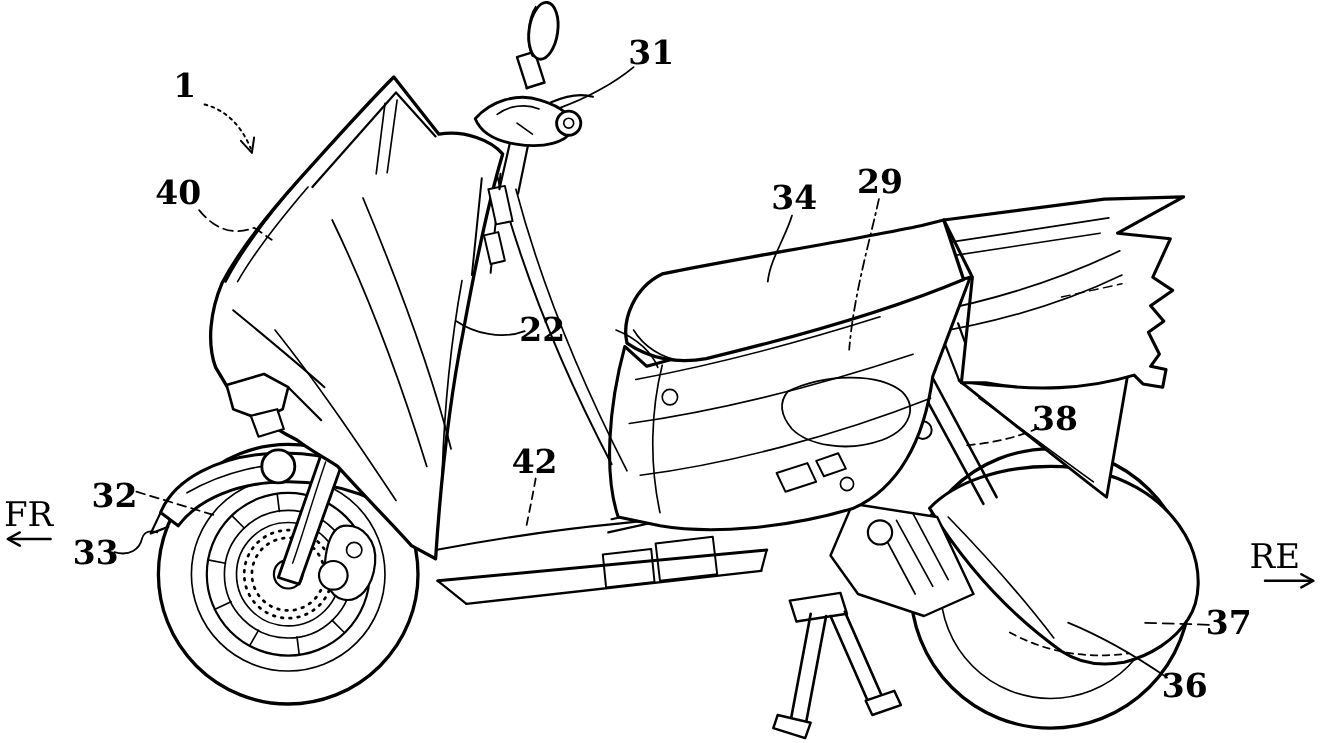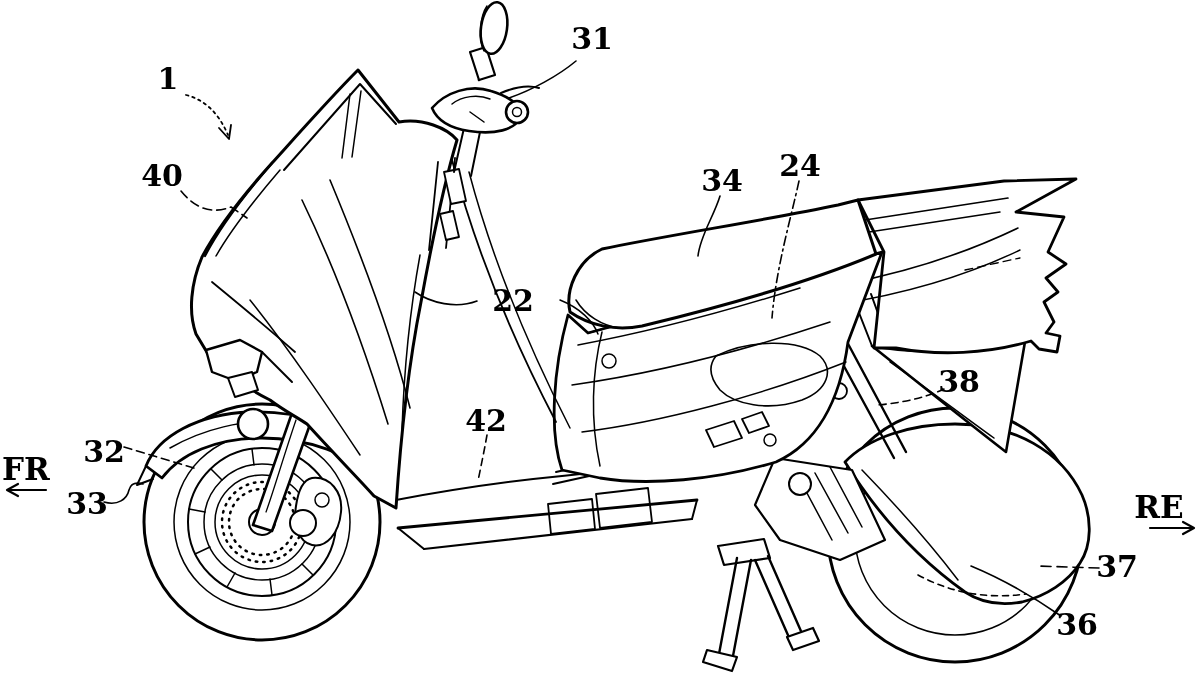--- a/index.html
+++ b/index.html
@@ -10,21 +10,21 @@
   .stage svg{position:absolute;left:0;top:0;}
   .ref{
     position:absolute;transform:translate(-50%,-50%);
     font-family:"DejaVu Serif","Liberation Serif",serif;
     font-weight:bold;font-size:30px;color:#000;line-height:1;
     letter-spacing:0px;white-space:nowrap;user-select:none;
   }
   .dir{
     position:absolute;transform:translate(-50%,-50%);
     font-family:"DejaVu Serif","Liberation Serif",serif;
-    font-weight:bold;font-size:31px;color:#000;line-height:1;
+    font-weight:normal;font-size:31px;color:#000;line-height:1;
   }
 </style>
 </head>
 <body>
 
 <div class="stage">
 
 <svg width="1200" height="675" viewBox="0 0 1200 675" fill="none" stroke="#000" stroke-linecap="round" stroke-linejoin="round">
 
   <g>
@@ -204,24 +204,24 @@
     </g>
     <g>
       <path d="M 1150,528 L 1193,528"></path>
       <path d="M 1183,522 L 1194,528 L 1183,534"></path>
     </g>
   </g>
 </svg>
 
   <div class="ref" style="left:168px;top:79px">1</div>
   <div class="ref" style="left:162px;top:176px">40</div>
-  <div class="ref" style="left:592px;top:39px">31</div>
+  <div class="ref" style="left:592px;top:49px">31</div>
   <div class="ref" style="left:722px;top:181px">34</div>
-  <div class="ref" style="left:800px;top:166px">24</div>
-  <div class="ref" style="left:513px;top:301px">22</div>
+  <div class="ref" style="left:800px;top:166px">29</div>
+  <div class="ref" style="left:493px;top:301px">22</div>
   <div class="ref" style="left:486px;top:421px">42</div>
   <div class="ref" style="left:104px;top:452px">32</div>
   <div class="ref" style="left:87px;top:504px">33</div>
   <div class="ref" style="left:959px;top:382px">38</div>
   <div class="ref" style="left:1117px;top:567px">37</div>
   <div class="ref" style="left:1077px;top:625px">36</div>
 
   <div class="dir" style="left:26px;top:469px">FR</div>
   <div class="dir" style="left:1159px;top:507px">RE</div>
 

